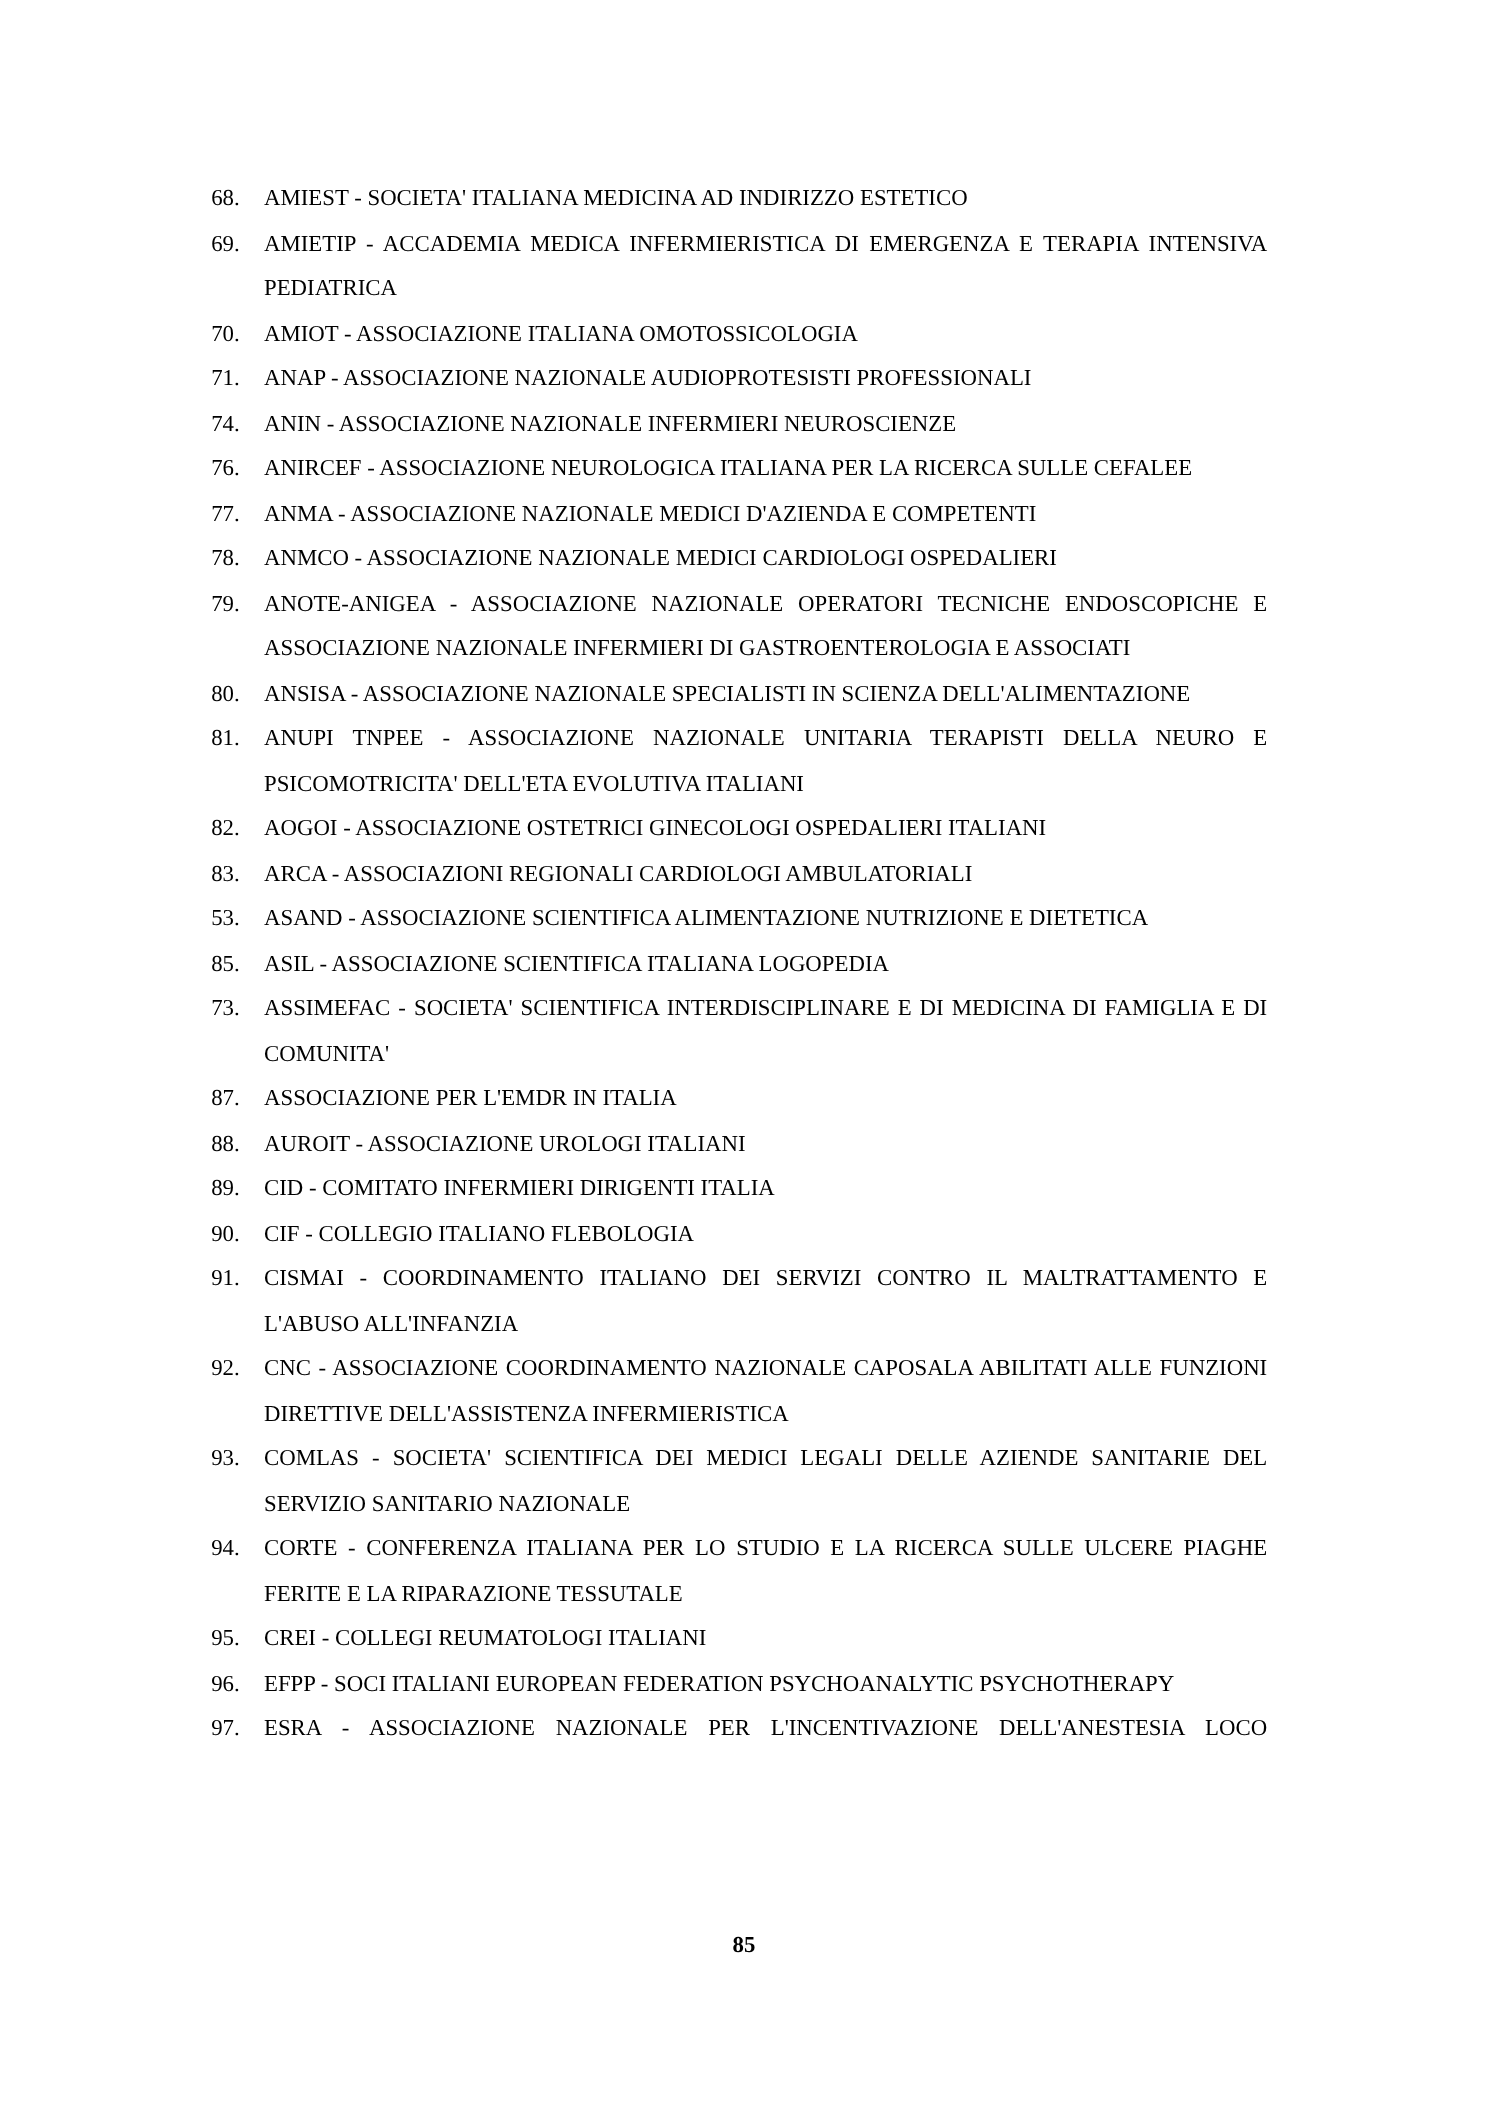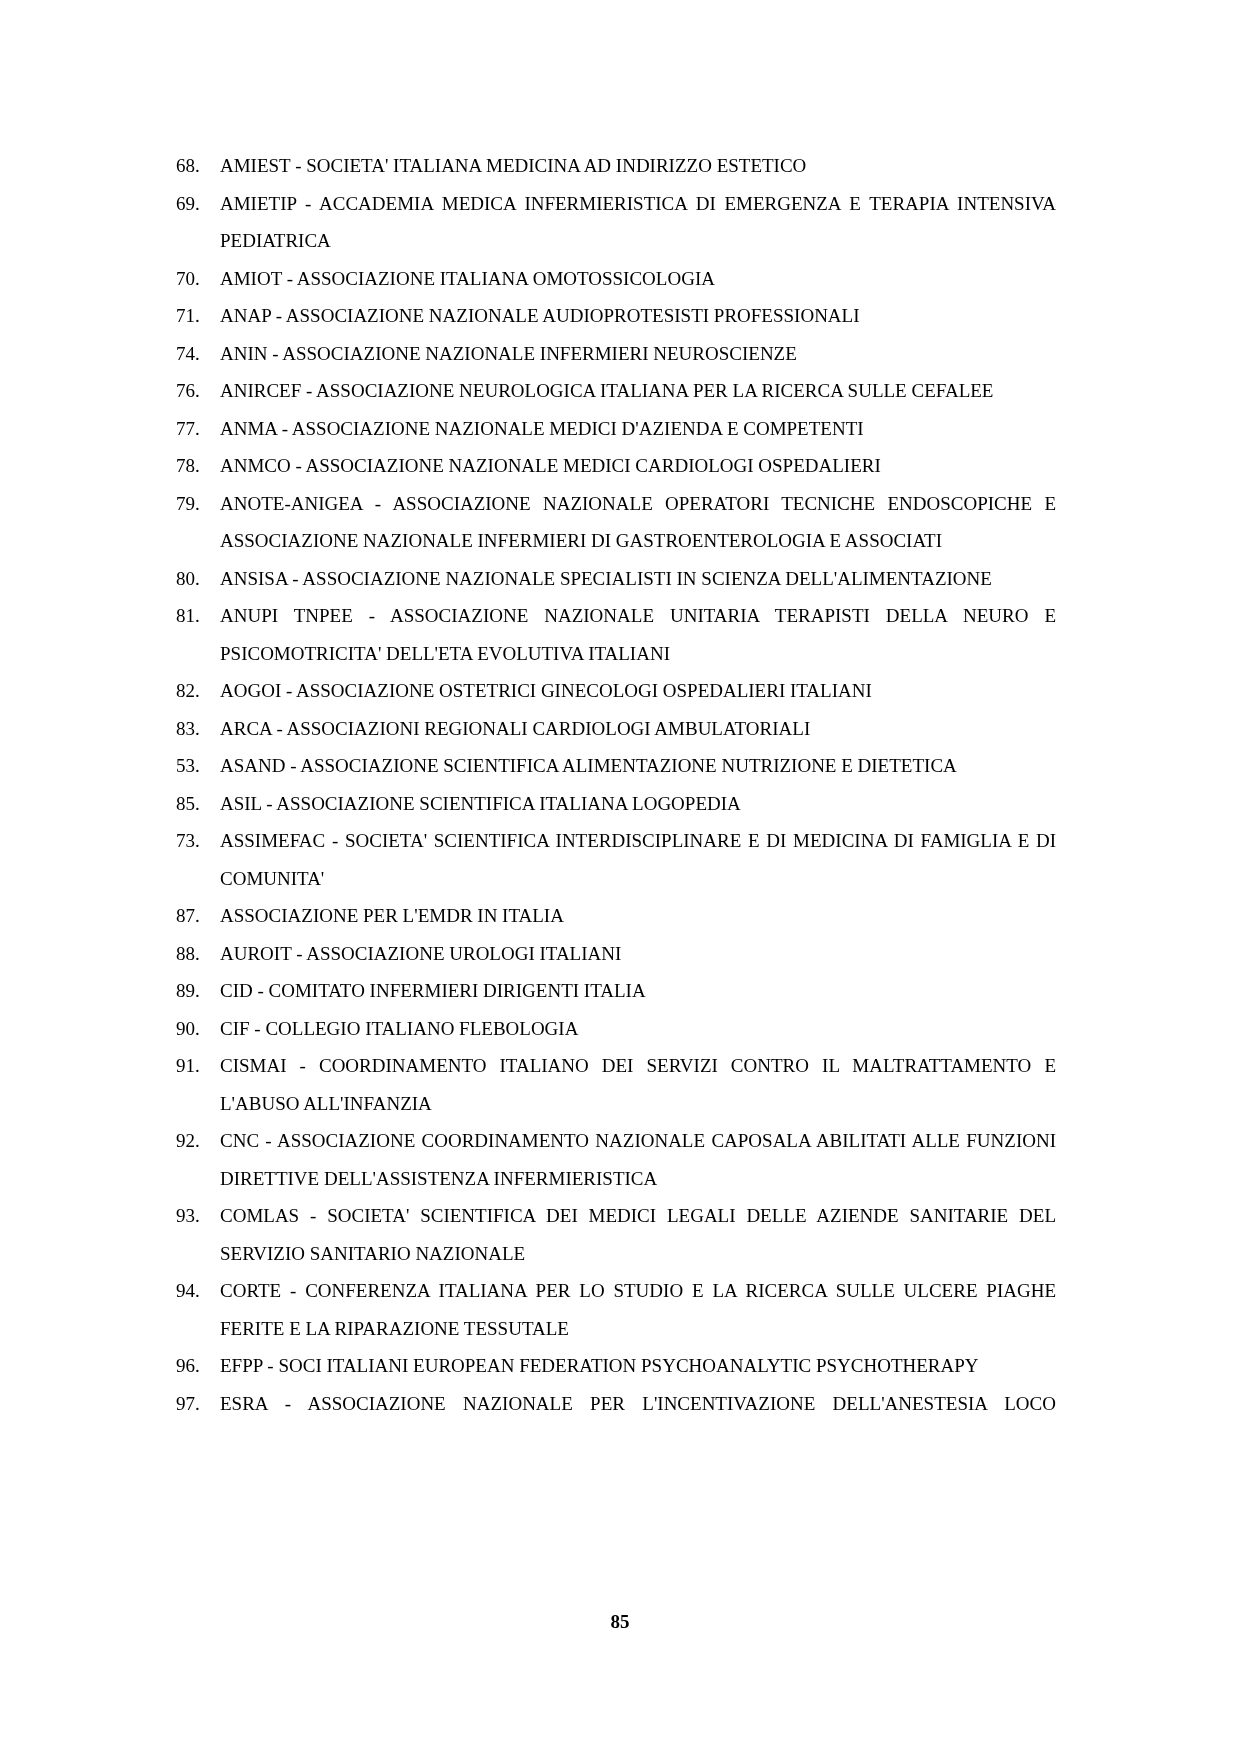--- a/index.html
+++ b/index.html
@@ -145,20 +145,24 @@
   </div>
       <div class="row">
     <span class="num">93.</span>
     <span class="txt">COMLAS - SOCIETA' SCIENTIFICA DEI MEDICI LEGALI DELLE AZIENDE SANITARIE DEL SERVIZIO SANITARIO NAZIONALE</span>
   </div>
       <div class="row">
     <span class="num">94.</span>
     <span class="txt">CORTE - CONFERENZA ITALIANA PER LO STUDIO E LA RICERCA SULLE ULCERE PIAGHE FERITE E LA RIPARAZIONE TESSUTALE</span>
   </div>
       <div class="row">
+    <span class="num">95.</span>
+    <span class="txt">CREI - COLLEGI REUMATOLOGI ITALIANI</span>
+  </div>
+      <div class="row">
     <span class="num">96.</span>
     <span class="txt">EFPP - SOCI ITALIANI EUROPEAN FEDERATION PSYCHOANALYTIC PSYCHOTHERAPY</span>
   </div>
       <div class="row">
     <span class="num">97.</span>
     <span class="txt">ESRA - ASSOCIAZIONE NAZIONALE PER L'INCENTIVAZIONE DELL'ANESTESIA LOCO</span>
   </div>
     </div>
 
   <div class="page-footer">85</div>

